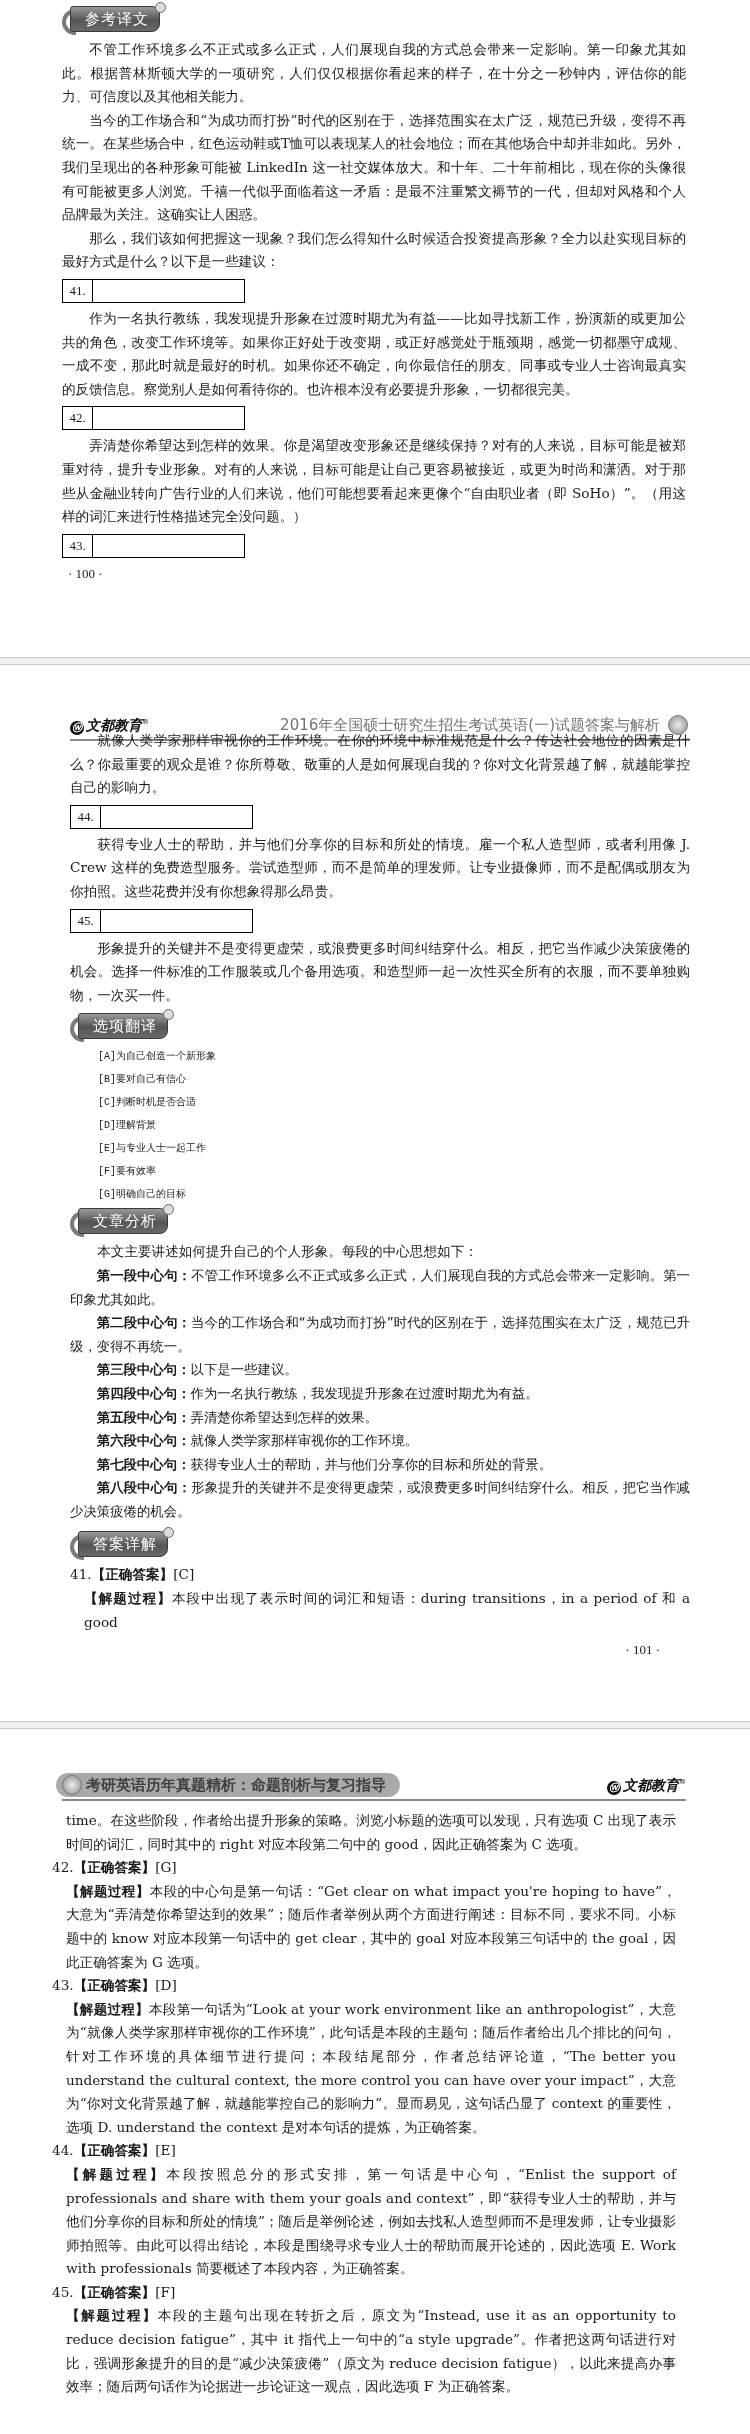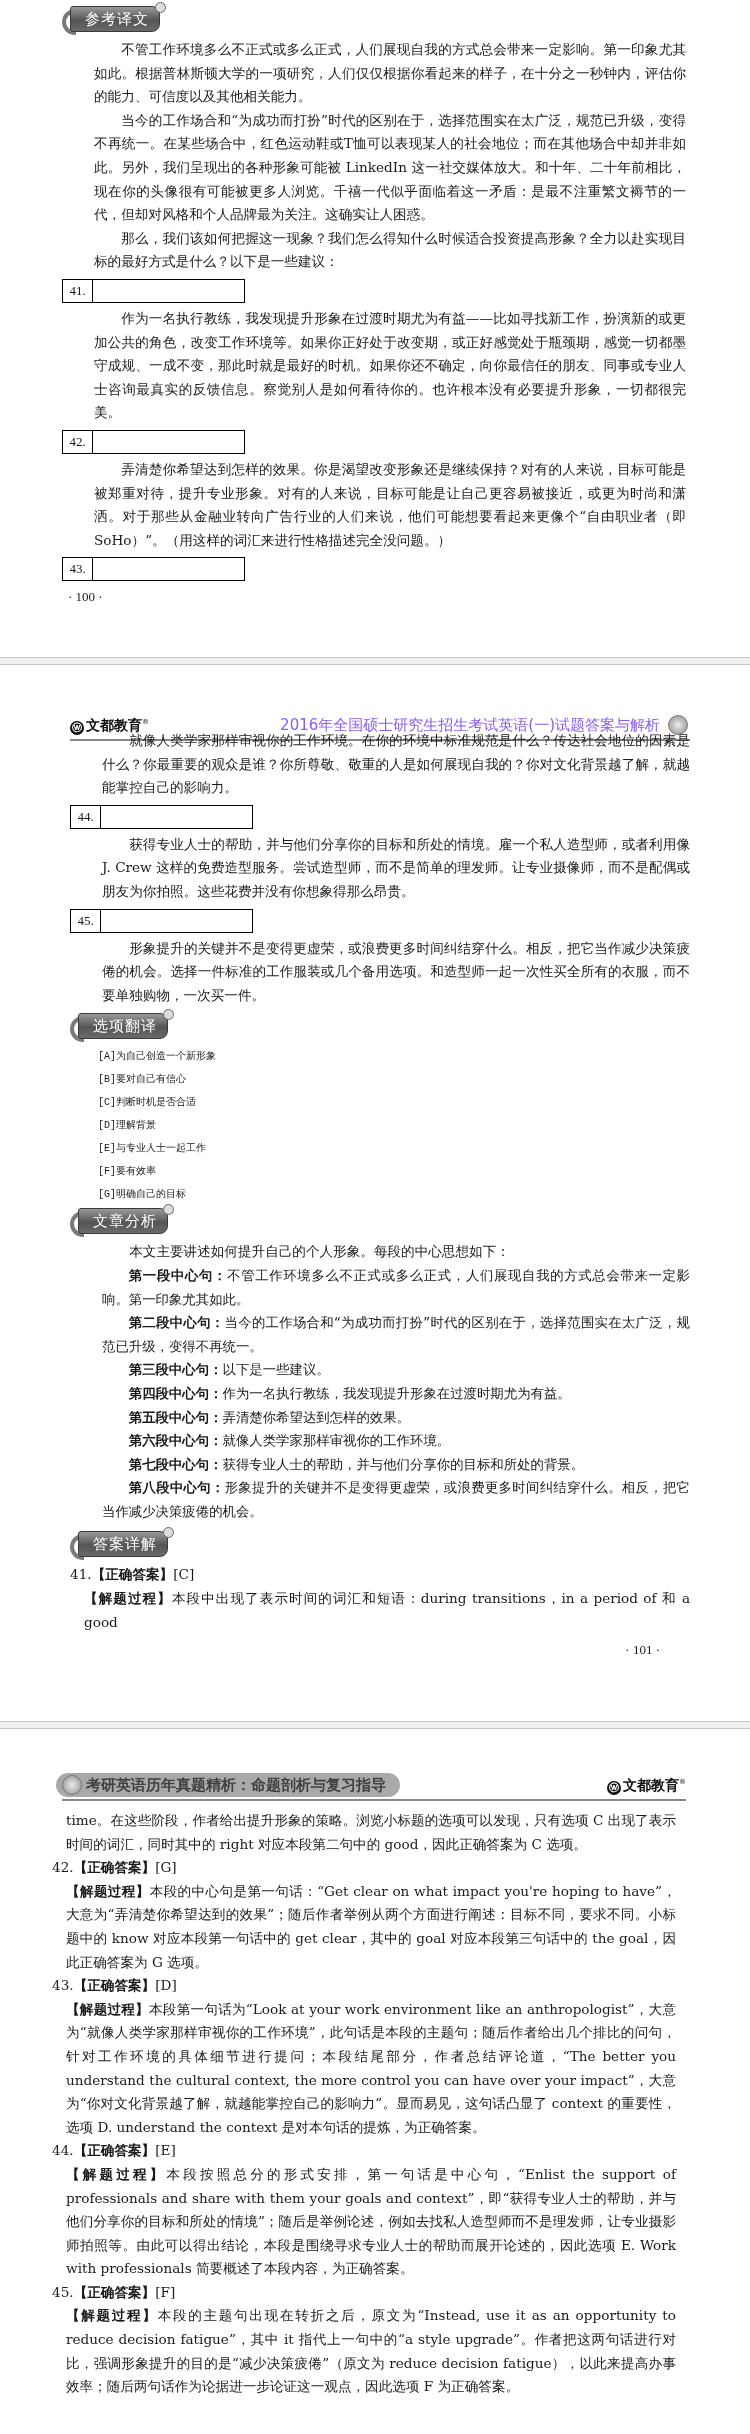--- a/index.html
+++ b/index.html
@@ -7,39 +7,39 @@
          font-family: "DejaVu Serif", "Liberation Serif", serif; color: #1a1a1a; }
   .page { position: absolute; left: 0; width: 750px; background: #fff; }
   .page1 { top: 0; height: 657px; }
   .page2 { top: 665px; height: 1056px; }
   .page3 { top: 1729px; height: 705px; }
   .sep { position: absolute; left: 0; width: 750px; height: 8px; background: #efefef;
          border-top: 1px solid #c6c6c6; border-bottom: 1px solid #c6c6c6; box-sizing: border-box; }
   .content { position: absolute; left: 62px; width: 624px; font-size: 13.6px; line-height: 23.6px; }
   .page2 .content, .page3 .content { left: 70px; width: 620px; }
   p { margin: 0; text-align: justify; text-justify: inter-character; }
-  p.ind { text-indent: 2em; margin-left: 32px; }
+  p.ind { text-indent: 2em; }
   .badge { position: relative; display: inline-block; height: 26px; margin: 2px 0 6px 0; }
   .badge .curl { position: absolute; left: 0; top: 3px; width: 14px; height: 26px;
                  border: 4px solid #7a7a7a; border-right: none; border-radius: 14px 0 0 14px; box-sizing: border-box; }
   .badge .lbl { position: relative; display: inline-block; margin-left: 8px; padding: 0 10px 0 14px; height: 24px;
                 line-height: 24px; font-family: "DejaVu Sans", sans-serif; font-size: 15px; color: #fff;
                 background: linear-gradient(#9a9a9a, #555 55%, #6a6a6a); border-radius: 3px 8px 8px 3px;
                 border: 1px solid #3a3a3a; letter-spacing: 1px; }
   .badge .dot { position: absolute; right: -6px; top: -4px; width: 9px; height: 9px; border-radius: 50%;
                 background: #ddd; border: 1px solid #666; }
   .blank { display: flex; width: 181px; height: 22px; border: 1px solid #000; margin: 5px 0 4px 0; font-size: 13px; }
   .blank .num { width: 29px; border-right: 1px solid #000; text-align: center; line-height: 22px; font-family: "Liberation Serif", serif; }
   .pnum { font-family: "Liberation Serif", serif; font-size: 13px; margin-top: 4px; }
   .hdr { position: absolute; left: 70px; width: 620px; height: 26px; border-bottom: 2px solid #888; }
-  .logo { position: absolute; font-family: "DejaVu Sans", sans-serif; font-weight: bold; font-size: 14px; color: #111; }
+  .logo { position: absolute; font-family: "DejaVu Sans", sans-serif; font-weight: bold; font-size: 14px; color: #111; font-style: italic; }
   .logo .mark { display: inline-block; width: 14px; height: 14px; border-radius: 50%; background: #111;
                 color: #fff; font-size: 10px; line-height: 14px; text-align: center; margin-right: 2px; vertical-align: -1px; }
   .logo sup { font-size: 7px; font-weight: normal; }
-  .hdr-title { position: absolute; right: 30px; top: 3px; font-family: "DejaVu Sans", sans-serif; font-size: 15px; color: #8b5cf6; }
+  .hdr-title { position: absolute; right: 30px; top: 3px; font-family: "DejaVu Sans", sans-serif; font-size: 15px; color: #737373; }
   .emblem { position: absolute; width: 20px; height: 20px; border-radius: 50%; background: radial-gradient(#eee, #888);
             border: 1px solid #777; box-sizing: border-box; }
   .pill { position: absolute; left: -6px; top: 0; height: 24px; padding: 0 14px 0 30px; border-radius: 12px;
           background: #a9a9a9; font-family: "DejaVu Sans", sans-serif; font-weight: bold; font-size: 15px; line-height: 24px; color: #404040; }
   .opt { margin-left: 28px; font-family: Liberation Mono, monospace; font-size: 10px; line-height: 23px; }
   .b { font-family: "DejaVu Sans", sans-serif; font-weight: bold; }
   .ana { font-family: "DejaVu Sans", sans-serif; font-size: 13.4px; }
   .ans-h { font-size: 13.6px; }
   .ans-body { margin-left: 14px; }
 </style>

